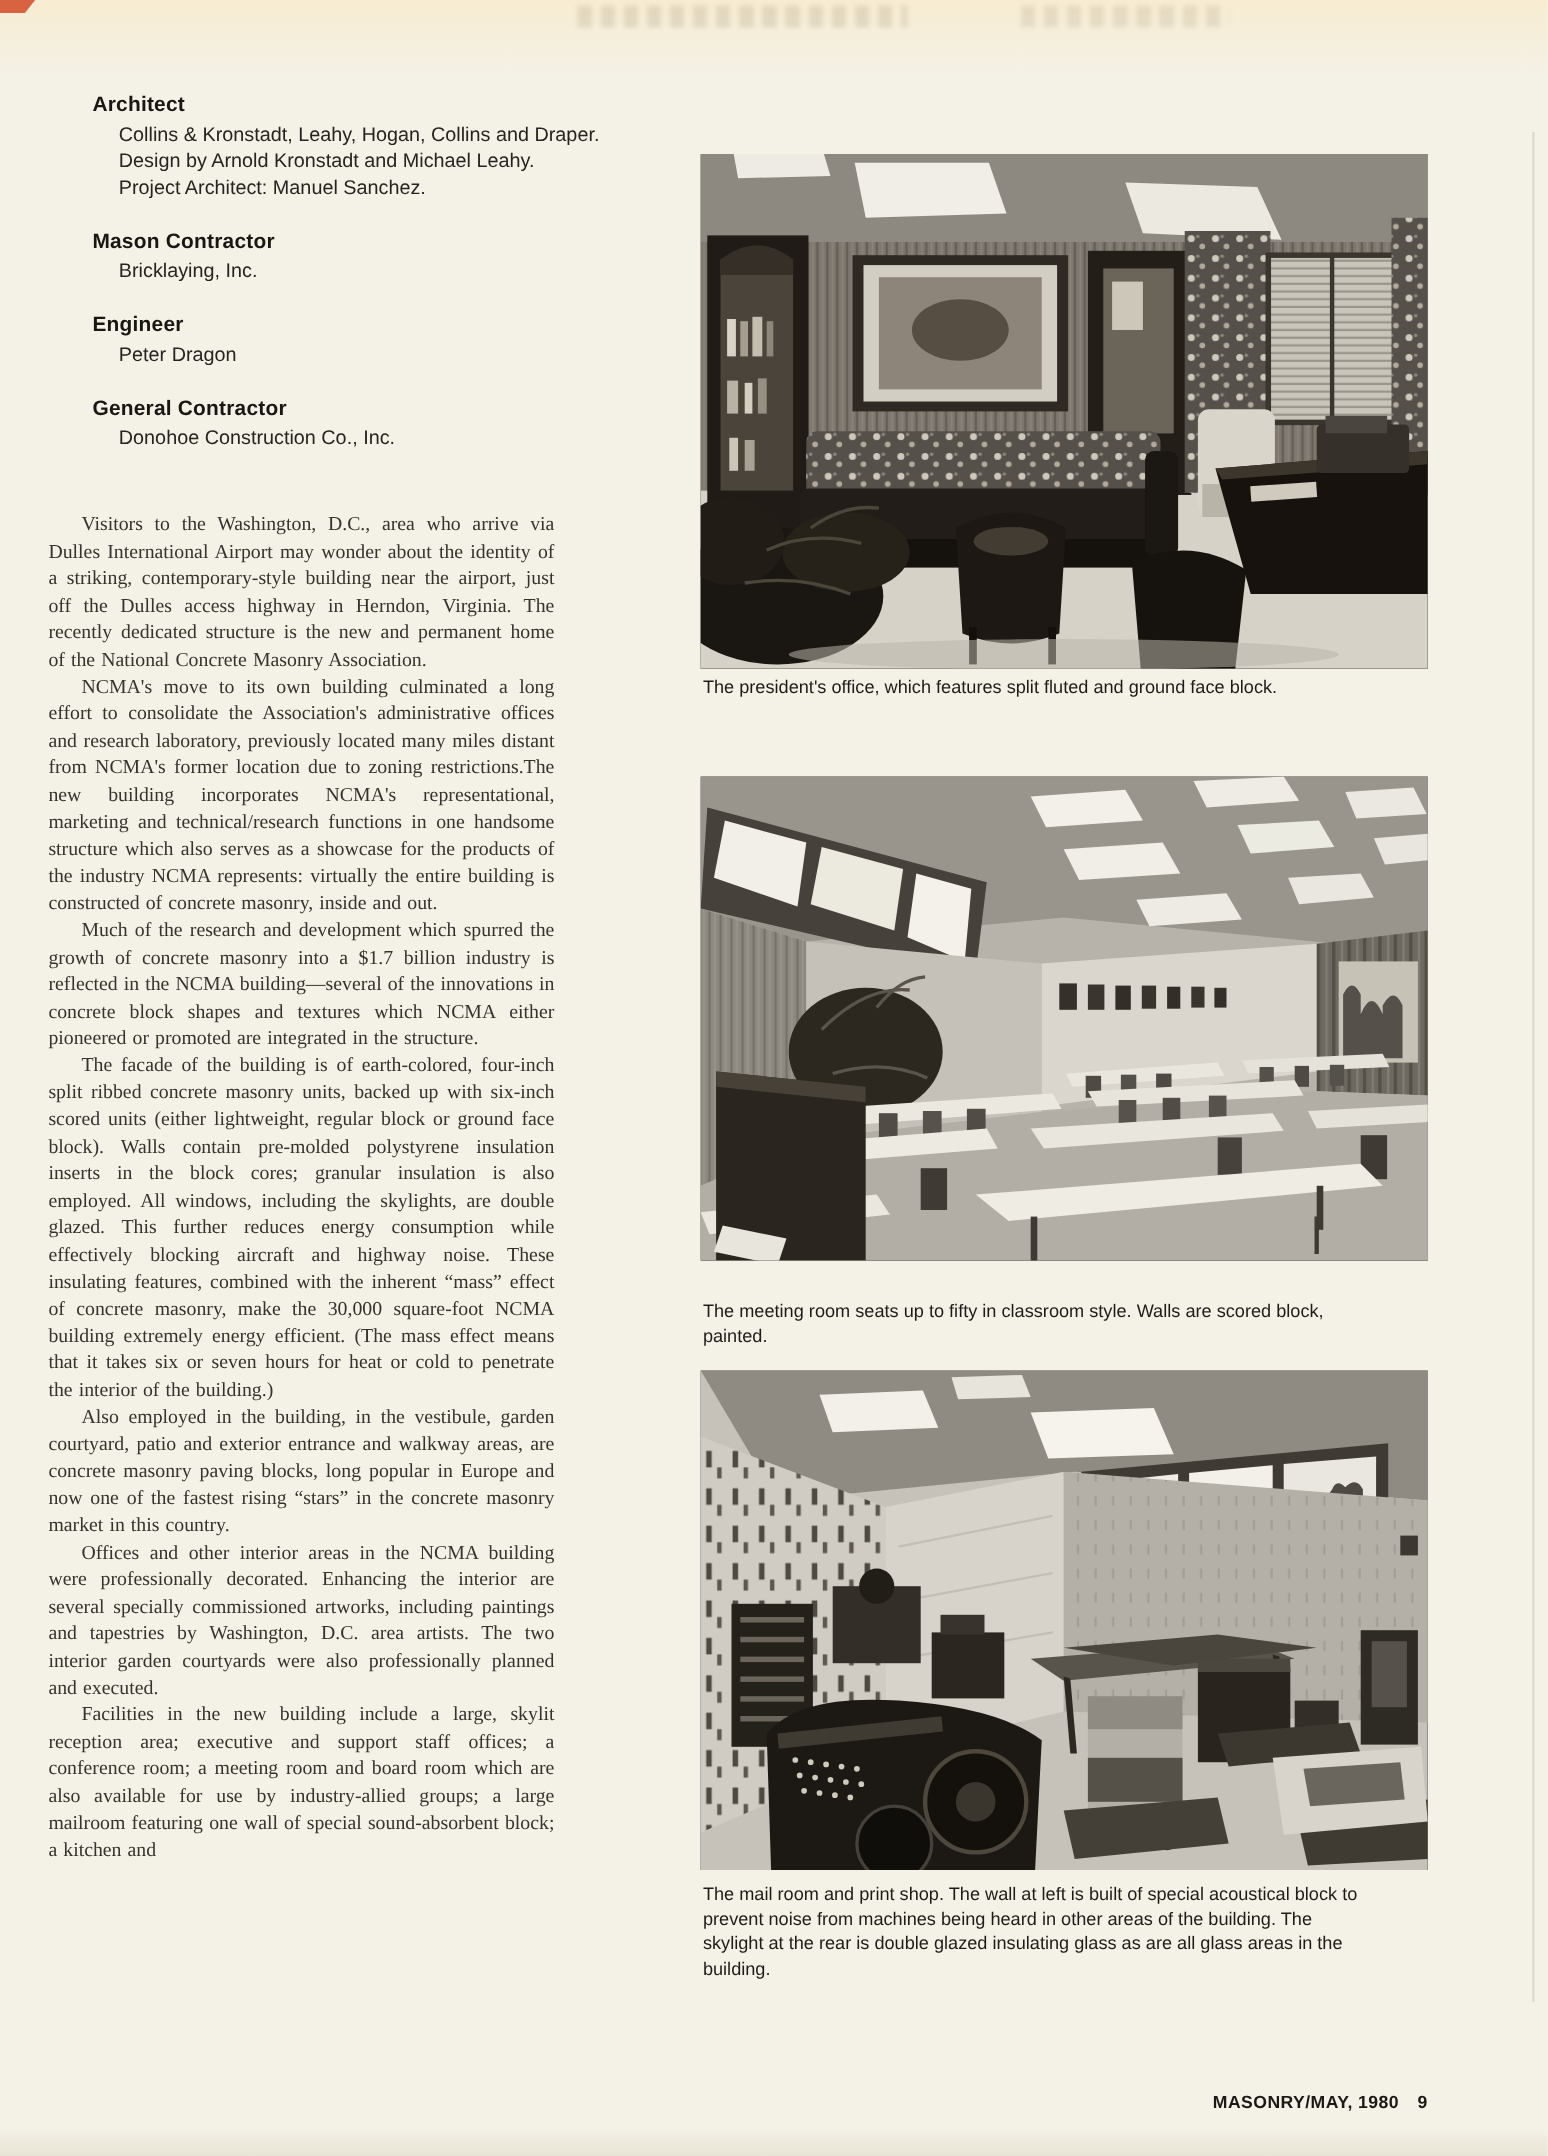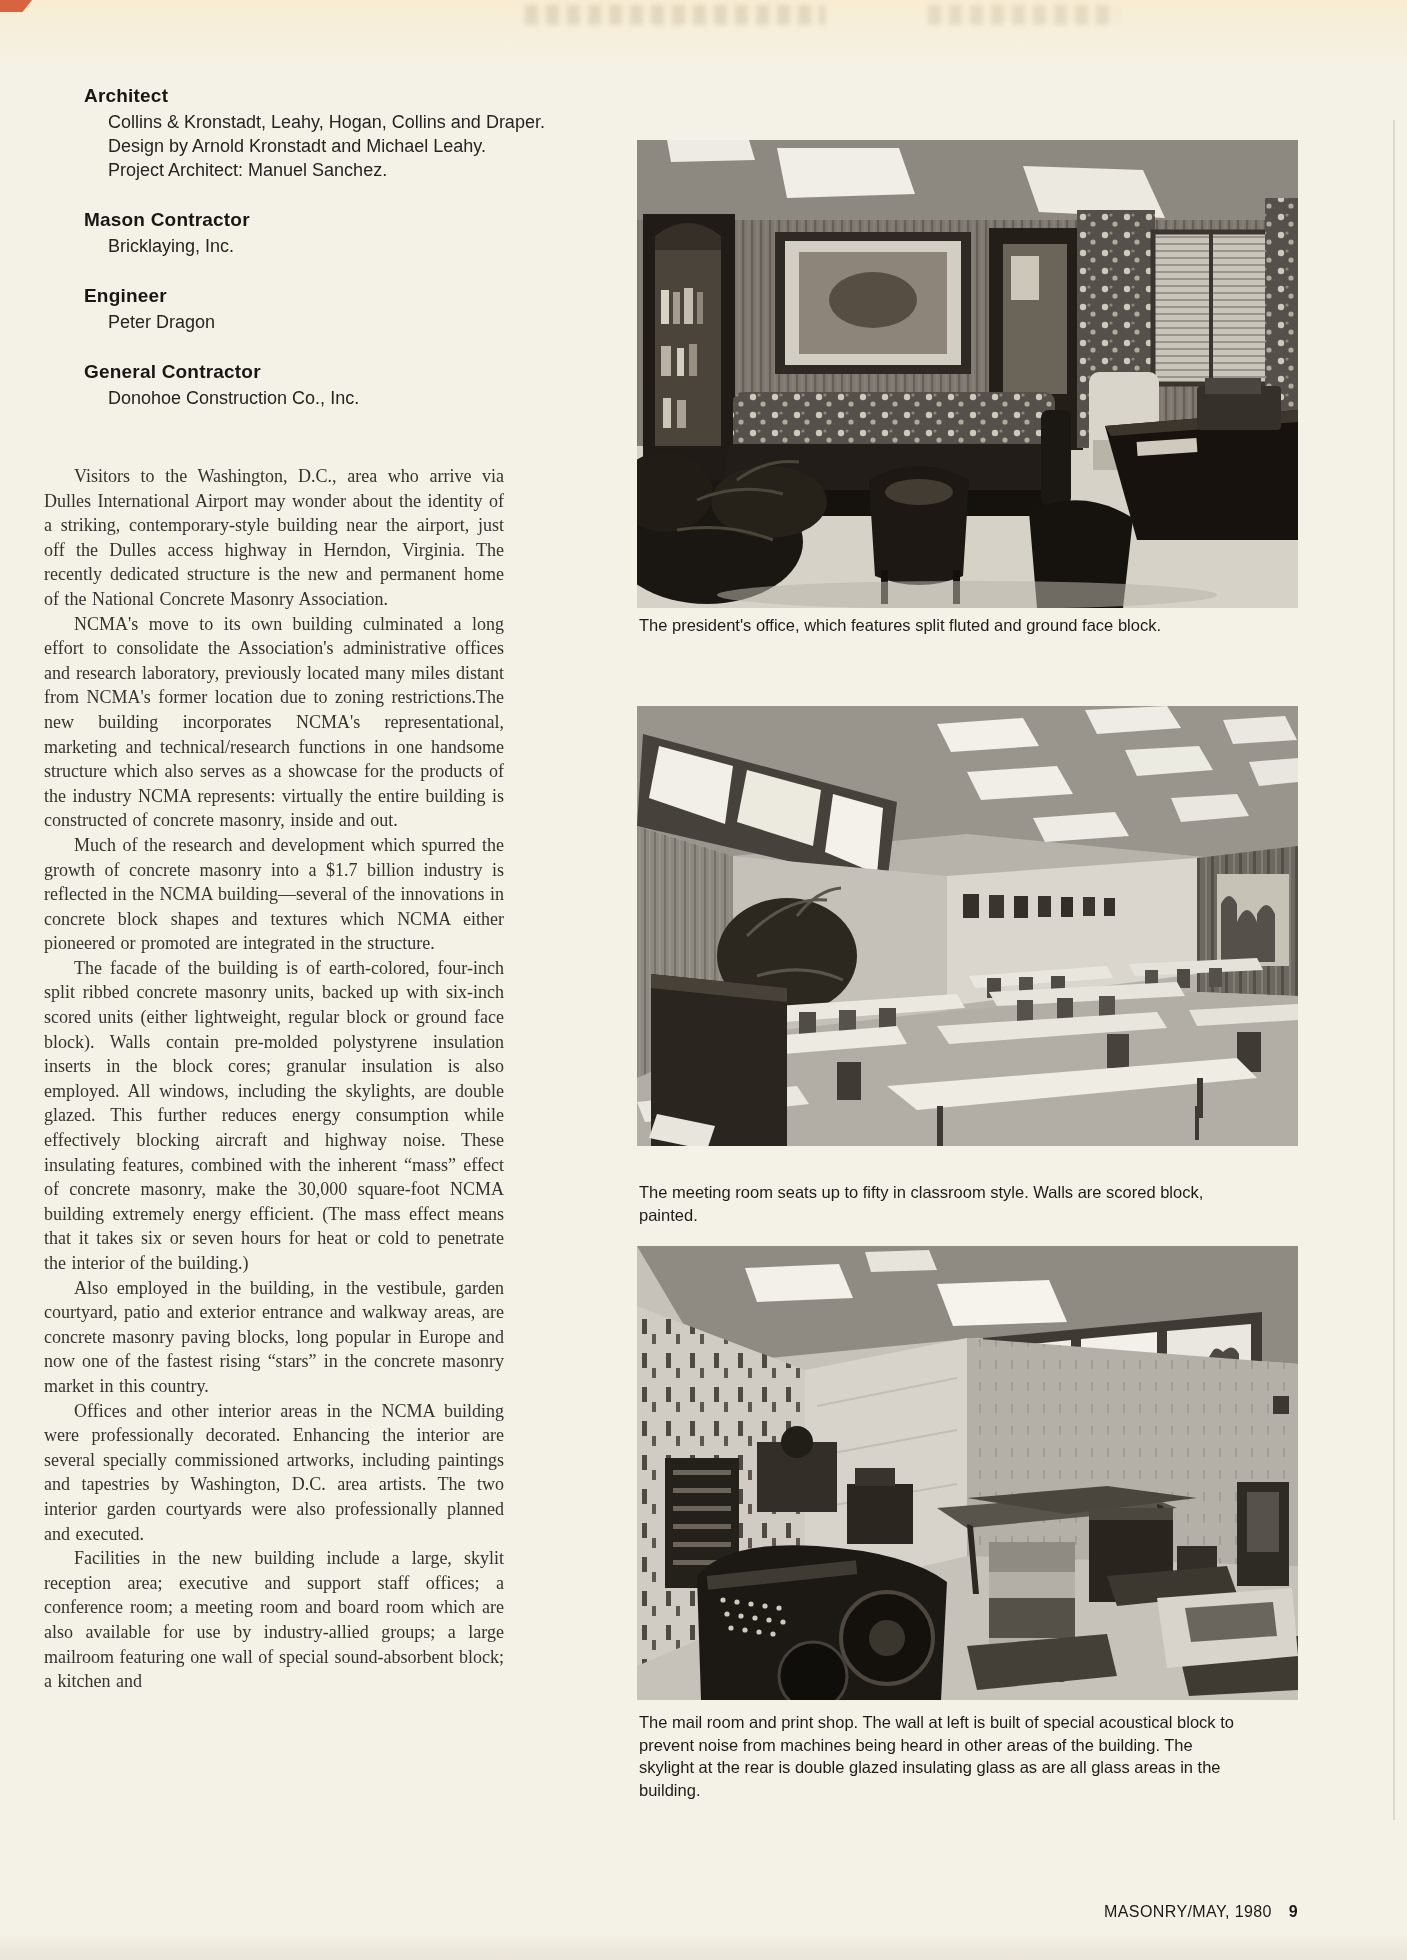--- a/index.html
+++ b/index.html
@@ -42,21 +42,21 @@
   .photo-3{left:637px;top:1246px;width:661px;height:454px;}
 
   .caption{position:absolute;left:639px;width:605px;
     font:16.5px/22.5px "Liberation Sans", sans-serif;color:#1d1c19;}
   .cap-1{top:614px;}
   .cap-2{top:1181px;}
   .cap-3{top:1711px;}
 
   .page-footer{position:absolute;left:637px;top:1903px;width:661px;text-align:right;
     font:16px "Liberation Sans", sans-serif;color:#1a1916;letter-spacing:.4px;}
-  .page-footer .journal{font-weight:400;padding-left:48px;}
+  .page-footer .journal{font-weight:700;padding-left:48px;}
   .page-footer .pagenum{font-weight:bold;margin-left:12px;}
 </style>
 </head>
 <body>
 
 <div class="page">
 
   <div class="corner-mark" style="--corner: #d4502b;"></div>
   <div class="smudge smudge-a"></div>
   <div class="smudge smudge-b"></div>

